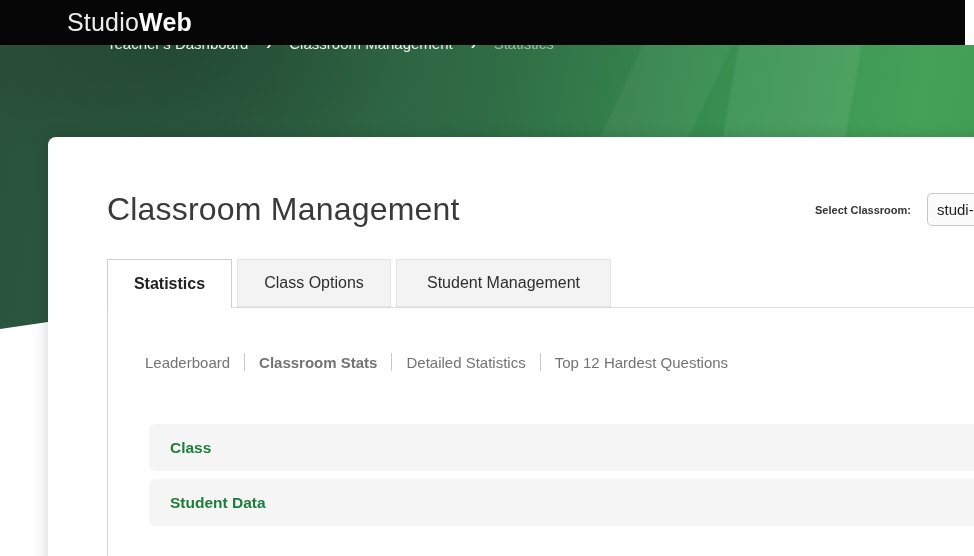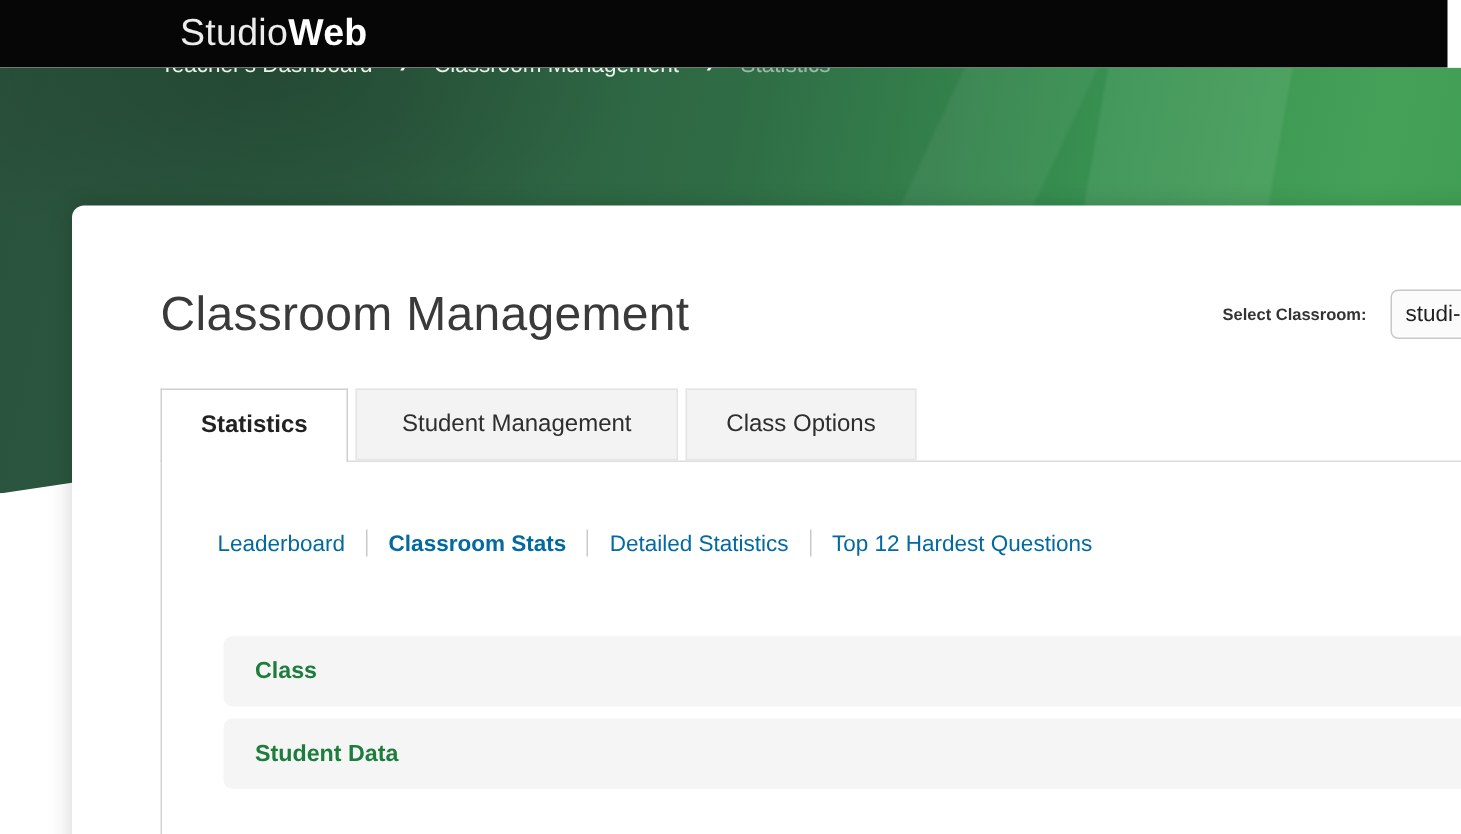--- a/index.html
+++ b/index.html
@@ -16,21 +16,21 @@
 
   
   .topbar {
     position: absolute;
     top: 0; left: 0;
     width: calc(100% - 9px);   
     height: 45px;
     background: #060606;
     display: flex;
     align-items: center;
-    padding-left: 120px;
+    padding-left: 67px;
     z-index: 5;
   }
   .brand { font-size: 25px; line-height: 1; letter-spacing: 0.2px; cursor: pointer; }
   .brand-light { font-weight: 300; color: #ececec; }
   .brand-bold  { font-weight: 700; color: #ffffff; }
 
   
   .hero {
     position: absolute;
     top: 45px; left: 0;
@@ -150,21 +150,21 @@
   }
 
   .subnav {
     display: flex;
     align-items: center;
     gap: 14px;
     padding-top: 45px;
     margin-left: 37px;
     font-size: 15px;
   }
-  .subnav-link { color: #0369a1; text-decoration: none; cursor: pointer; }
+  .subnav-link { color: #737373; text-decoration: none; cursor: pointer; }
   .subnav-link.active {
     font-weight: 700;
     text-underline-offset: 5px;
     text-decoration-thickness: 1.5px;
     text-align: center;
   }
   .subnav-divider { width: 1px; height: 18px; background: #c9c9c9; }
 
   
   .accordion { margin: 53px 0 0 41px; }
@@ -210,22 +210,22 @@
     <div class="card-header">
       <h1 class="page-title">Classroom Management</h1>
       <div class="select-group">
         <span class="select-label">Select Classroom:</span>
         <div class="classroom-select">studi-</div>
       </div>
     </div>
 
     <div class="tabs">
       <div class="tab active">Statistics</div>
+      <div class="tab t3">Class Options</div>
       <div class="tab t2">Student Management</div>
-      <div class="tab t3">Class Options</div>
     </div>
 
     <section class="tab-panel">
 
       <nav class="subnav">
         <a class="subnav-link">Leaderboard</a>
         <span class="subnav-divider"></span>
         <a class="subnav-link active">Classroom Stats</a>
         <span class="subnav-divider"></span>
         <a class="subnav-link">Detailed Statistics</a>

